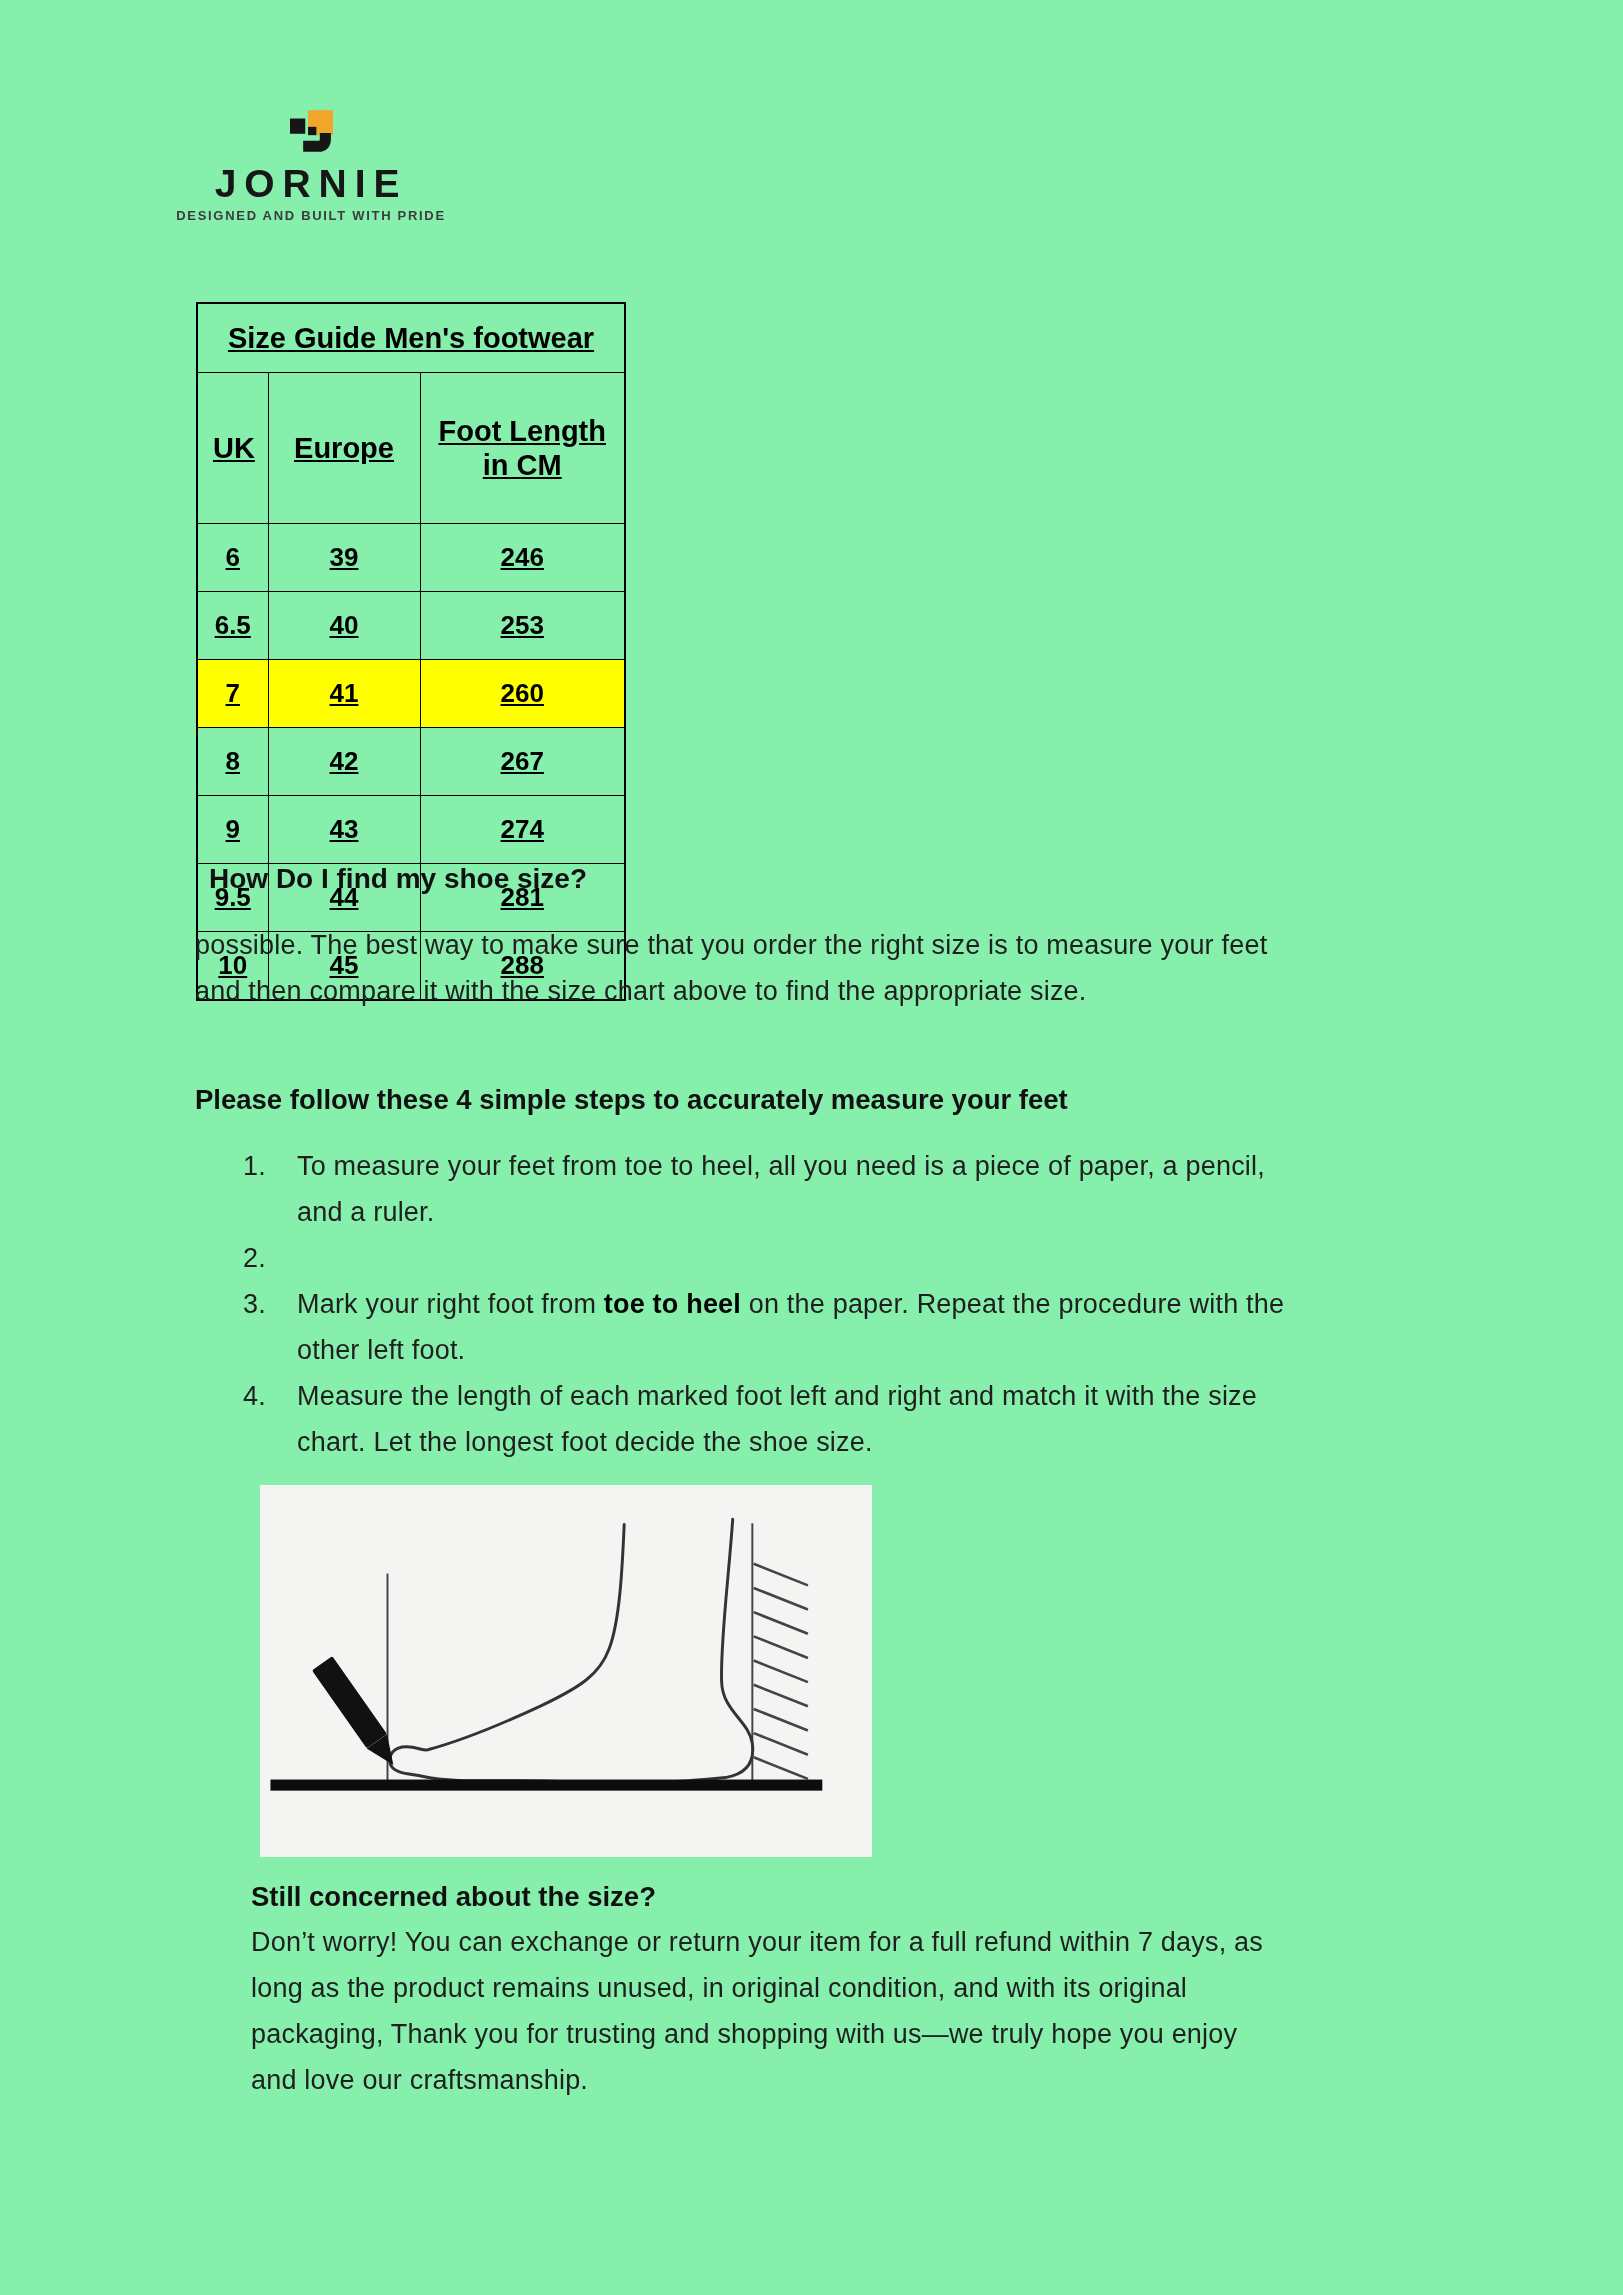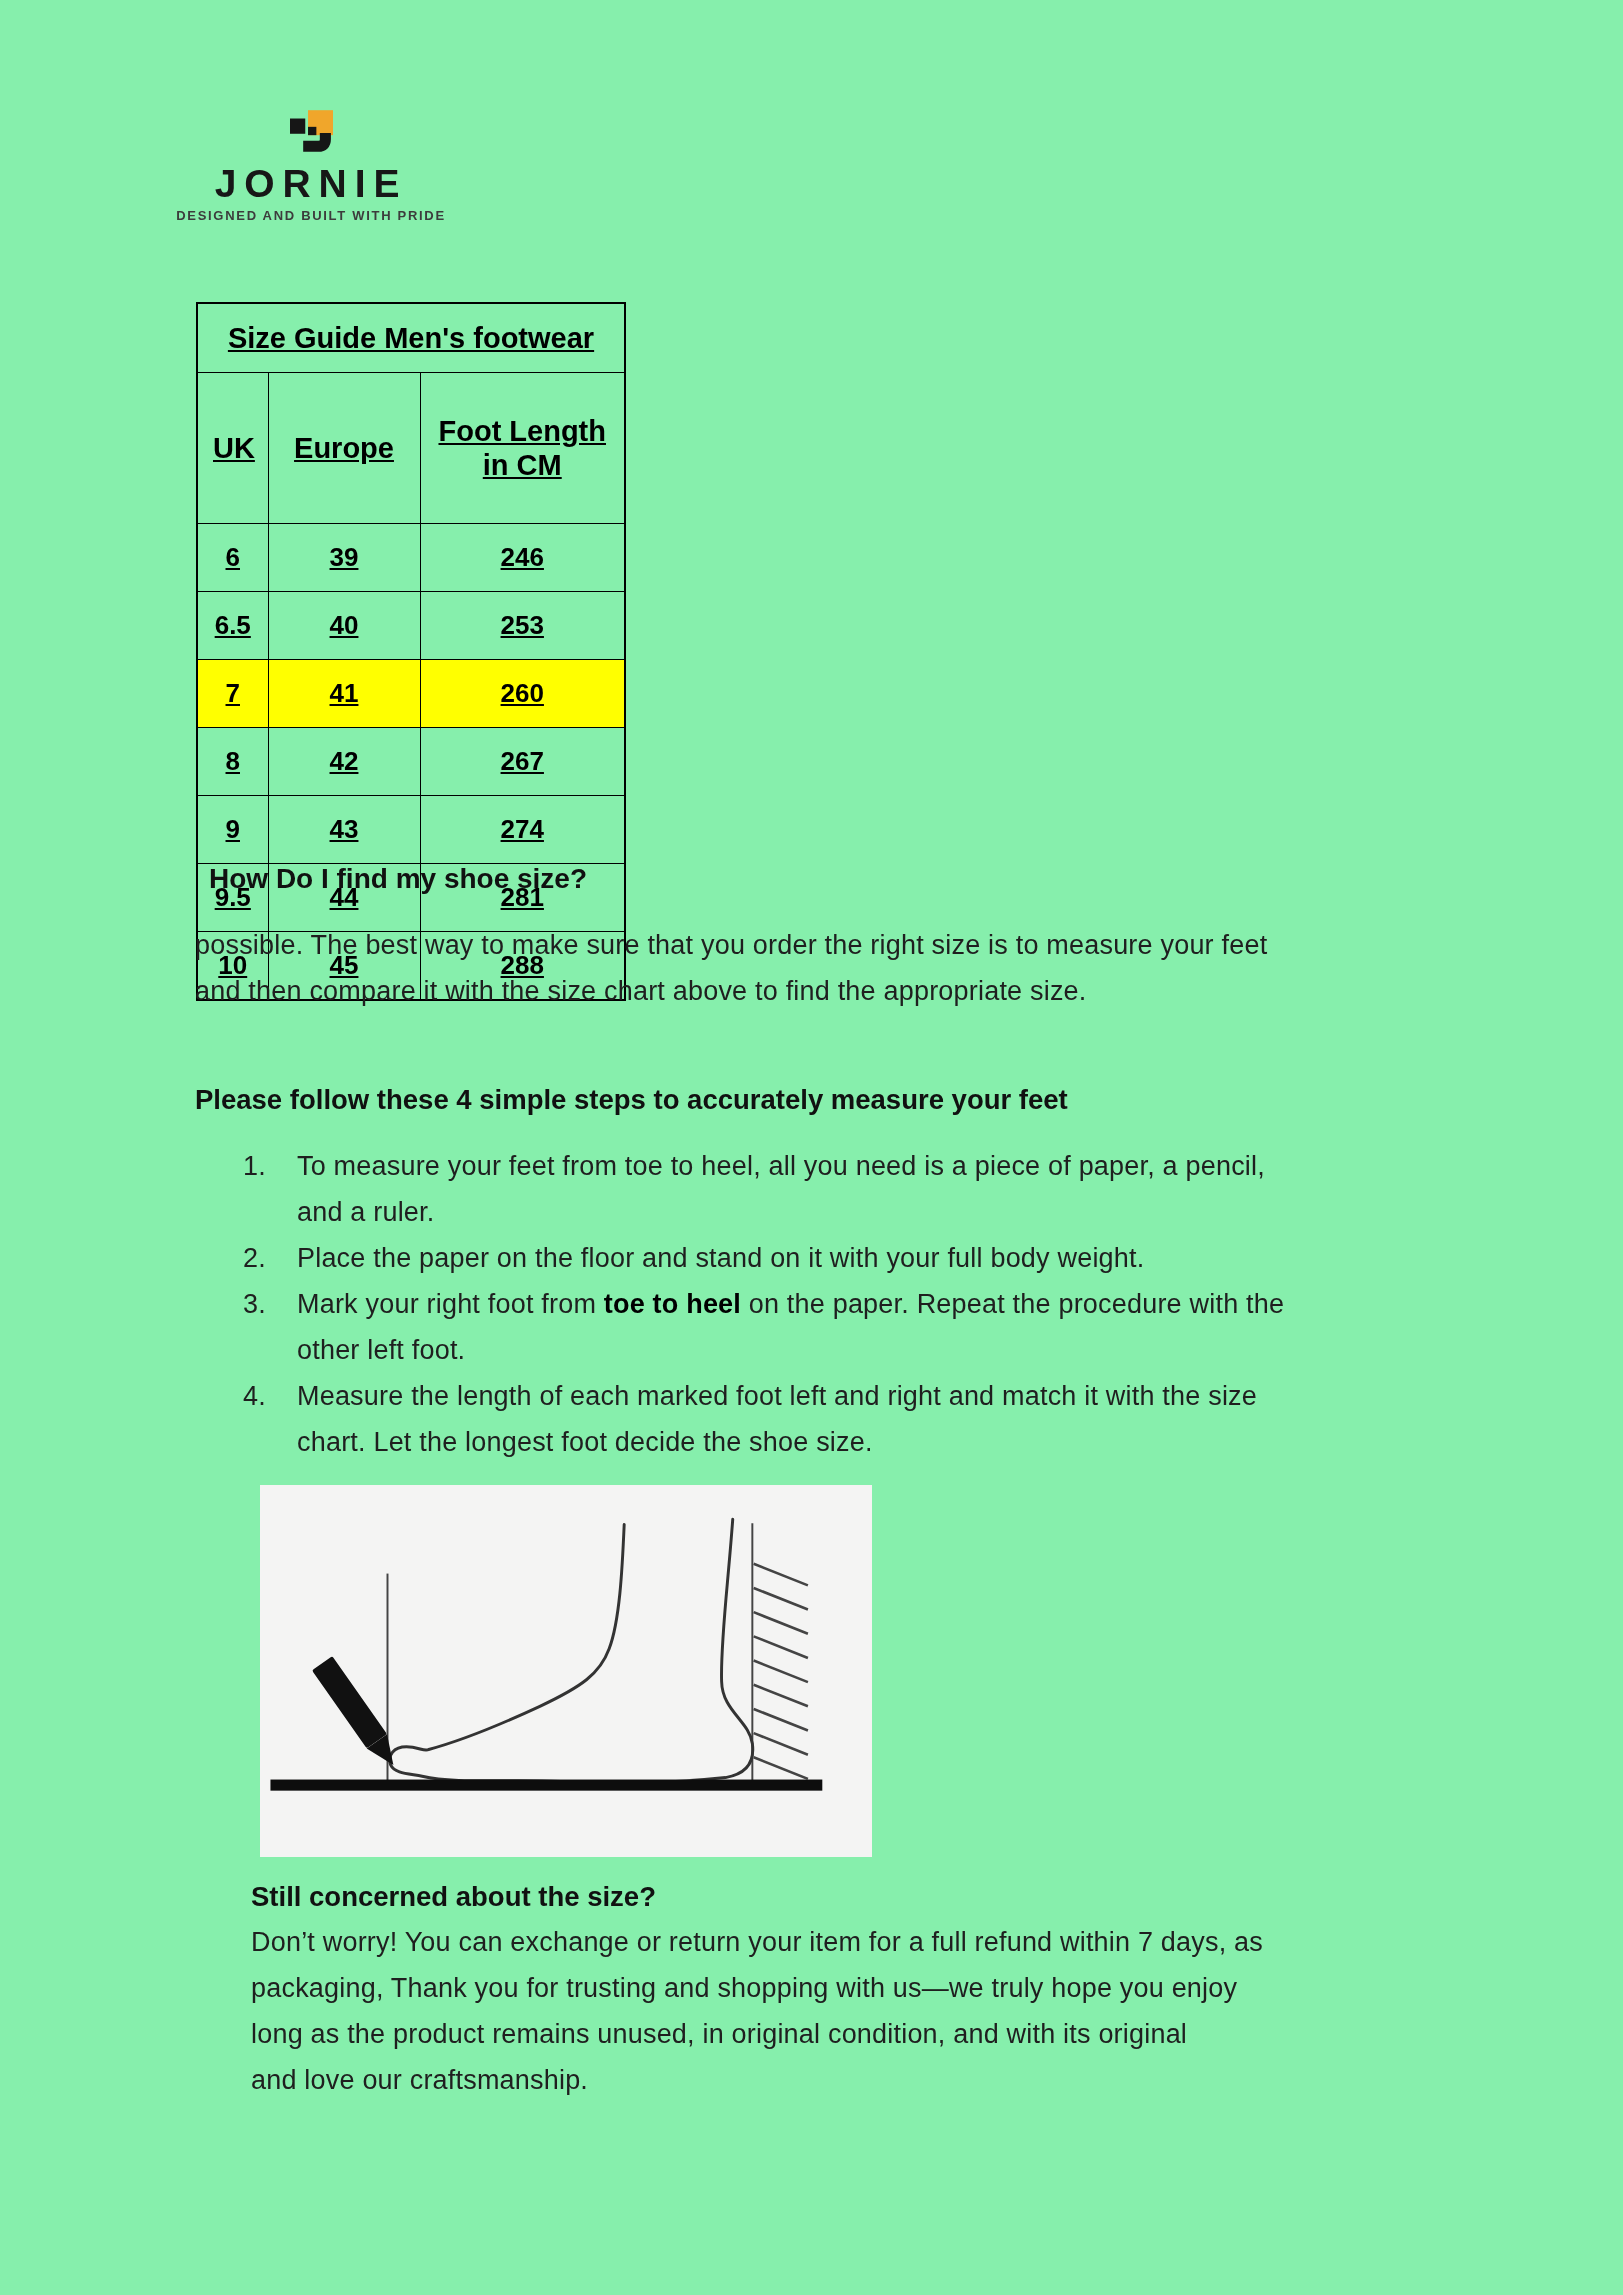--- a/index.html
+++ b/index.html
@@ -121,23 +121,20 @@
   <div class="steps">
     <div class="step">
       <div class="step-num">1.</div>
       <div class="step-lines">
         <div><span>To measure your feet from toe to heel, all you need is a piece of paper, a pencil,</span></div>
         <div><span>and a ruler.</span></div>
       </div>
     </div>
     <div class="step">
       <div class="step-num">2.</div>
-      <div class="step-lines">
-        <div><span>Place the paper on the floor and stand on it with your full body weight.</span></div>
-      </div>
     </div>
     <div class="step">
       <div class="step-num">3.</div>
       <div class="step-lines">
         <div><span>Mark your right foot from </span><span class="b">toe to heel</span><span> on the paper. Repeat the procedure with the</span></div>
         <div><span>other left foot.</span></div>
       </div>
     </div>
     <div class="step">
       <div class="step-num">4.</div>
@@ -178,19 +175,19 @@
       </g>
 
       <rect x="16" y="450" width="844" height="17" fill="#0d0d0d"></rect>
     </svg>
   </div>
 
   <div class="h3">Still concerned about the size?</div>
 
   <div class="para outro">
     <div><span>Don’t worry! You can exchange or return your item for a full refund within 7 days, as</span></div>
+    <div><span>long as the product remains unused, in original condition, and with its original</span></div>
     <div><span>packaging, Thank you for trusting and shopping with us—we truly hope you enjoy</span></div>
-    <div><span>long as the product remains unused, in original condition, and with its original</span></div>
     <div><span>and love our craftsmanship.</span></div>
   </div>
 
 </div>
 
 
 </body></html>

